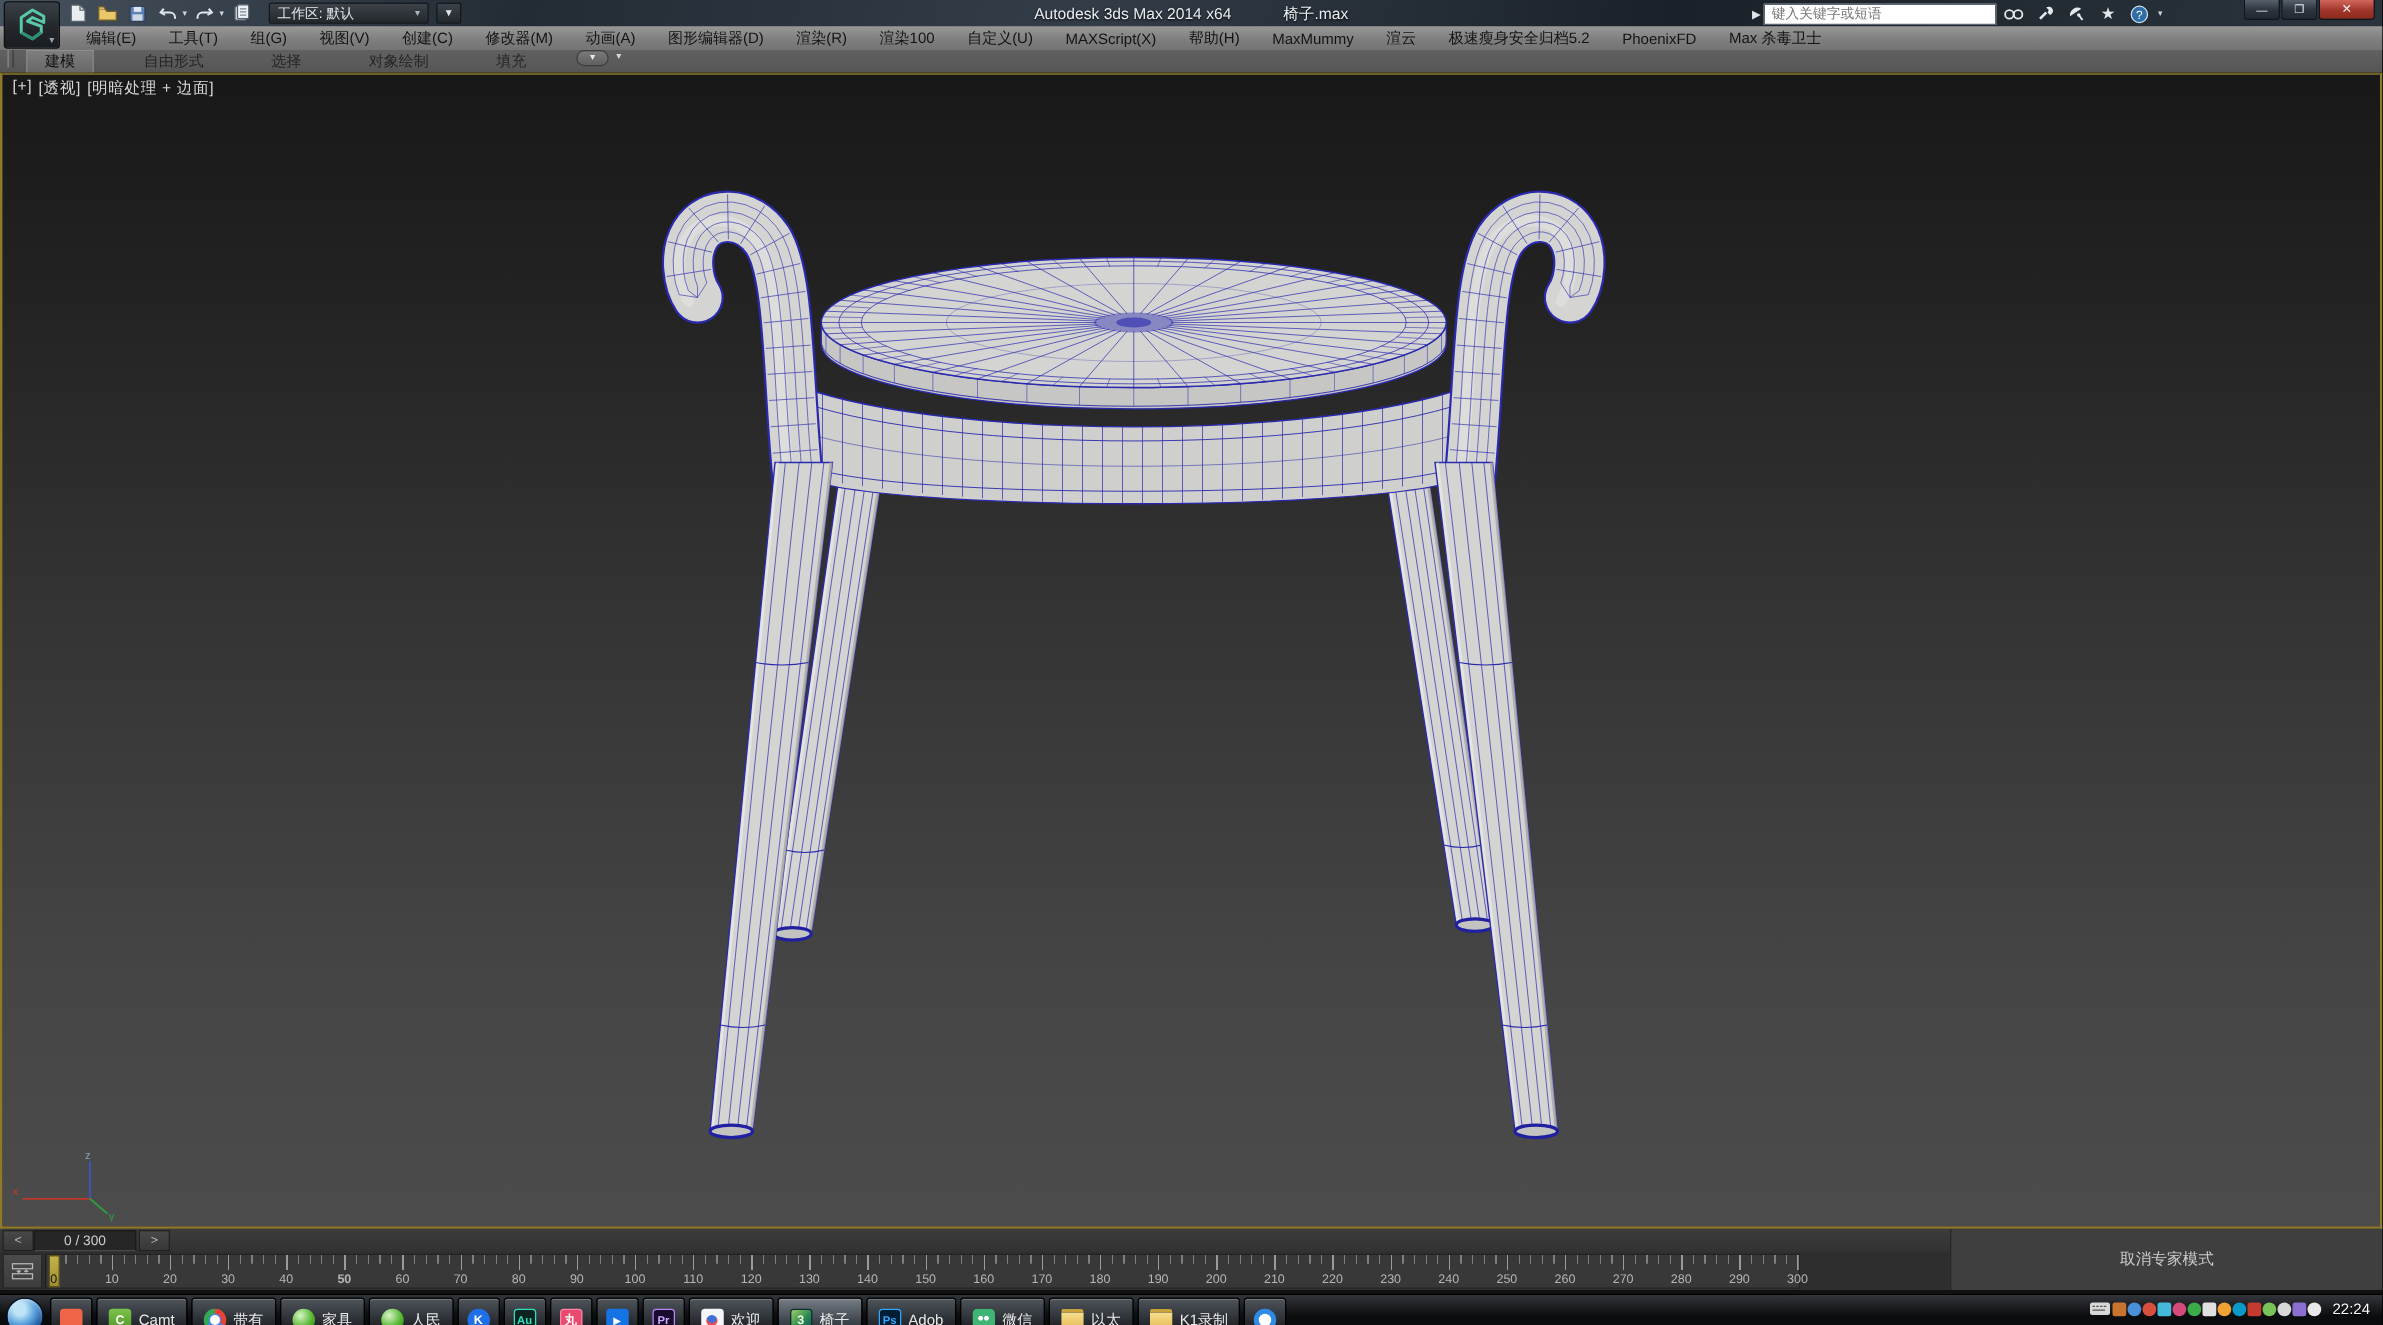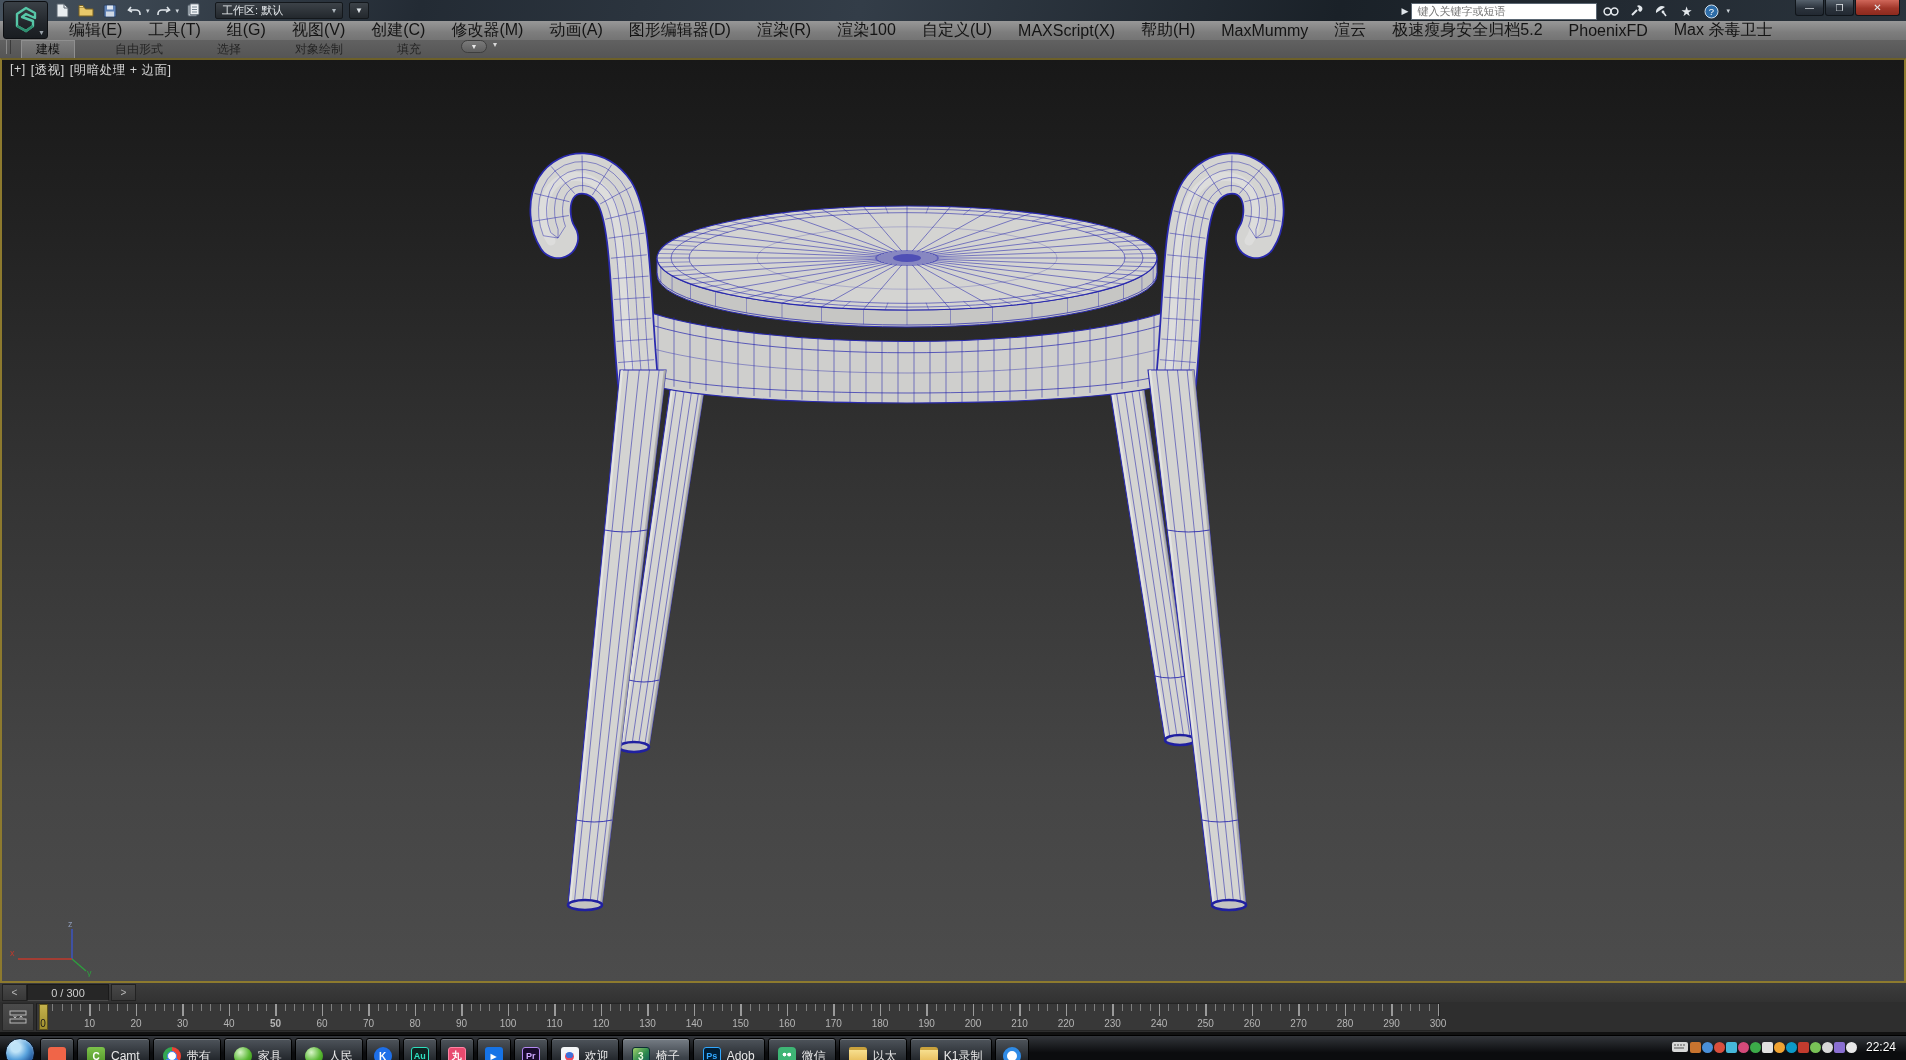--- a/index.html
+++ b/index.html
@@ -39,21 +39,21 @@
   .win-btn.close { width:45px; background:linear-gradient(#d0675a,#a03629 55%,#8c2a1e); font-size:10px; }
 
   .logo-btn { position:absolute; top:1px; left:3px; width:45px; height:38px; z-index:5;
     background:linear-gradient(#3a4046,#22262b 60%,#191d21); border:1px solid #0d0f12;
     border-radius:3px; display:flex; align-items:center; justify-content:center; }
   .logo-btn .drop { position:absolute; right:2px; bottom:2px; color:#9aa2a9; font-size:7px; }
 
   .menubar { position:absolute; left:0; right:0; bottom:0; height:19px;
     background:linear-gradient(#989898,#7d7d7d 60%,#747474); display:flex; align-items:center;
     padding-left:56px; }
-  .menu-item { font-size:16px; color:#141414; padding:0 13px; height:19px; display:flex;
+  .menu-item { font-size:12px; color:#141414; padding:0 13px; height:19px; display:flex;
     align-items:center; white-space:nowrap; }
 
   
   .ribbonbar { height:18px; flex:0 0 auto; background:linear-gradient(#616161,#555); display:flex;
     align-items:flex-start; padding-left:4px; position:relative; }
   .ribbon-grip { width:5px; height:14px; margin:0 10px 0 2px;
     border-left:1px solid #8a8a8a; border-right:1px solid #3a3a3a; }
   .ribbon-tab { font-size:12px; color:#252525; padding:0 14px; height:18px; display:flex;
     align-items:center; margin-right:26px; white-space:nowrap; }
   .ribbon-tab.active { background:linear-gradient(#7e7e7e,#676767); border:1px solid #8f8f8f;
@@ -200,20 +200,24 @@
               <path d="M6 4 h5 M6 6.5 h5 M6 9 h5" stroke="#7b8894" stroke-width="1"></path>
             </svg>
         </div>
         <div class="workspace">
           <span>工作区: 默认</span>
           <span class="wedge">▾</span>
         </div>
         <div class="ws-extra">▼</div>
       </div>
 
+      <div class="title-text">
+        <span>Autodesk 3ds Max  2014 x64</span>
+        <span class="file">椅子.max</span>
+      </div>
 
       <div class="search-cluster">
         <span class="search-play">▶</span>
         <input class="search-box" placeholder="键入关键字或短语" style="">
         <div class="search-icons">
           <div class="sicon">
             <svg width="16" height="13" viewBox="0 0 16 13">
                 <circle cx="4.5" cy="6.5" r="3.4" fill="none" stroke="#e3e8ec" stroke-width="1.5"></circle>
                 <circle cx="11.5" cy="6.5" r="3.4" fill="none" stroke="#e3e8ec" stroke-width="1.5"></circle>
                 <path d="M7.5 5 h1" stroke="#e3e8ec" stroke-width="1.5"></path>
@@ -589,20 +593,23 @@
             <span class="tick-label" style="left: 1122px;">240</span>
             <span class="tick-label" style="left: 1168.5px;">250</span>
             <span class="tick-label" style="left: 1215px;">260</span>
             <span class="tick-label" style="left: 1261.5px;">270</span>
             <span class="tick-label" style="left: 1308px;">280</span>
             <span class="tick-label" style="left: 1354.5px;">290</span>
             <span class="tick-label" style="left: 1401px;">300</span>
           </div>
       </div>
     </div>
+    <div class="expert-panel">
+      <span class="expert-btn">取消专家模式</span>
+    </div>
   </div>
 
   <div class="taskbar">
     <div class="tb-inner" id="taskbar-items">
       <div class="tb-start">
           <div class="orb"></div>
         </div>
     <div class="tb-app narrow">
           <div class="ticon orange"></div>
         </div>

